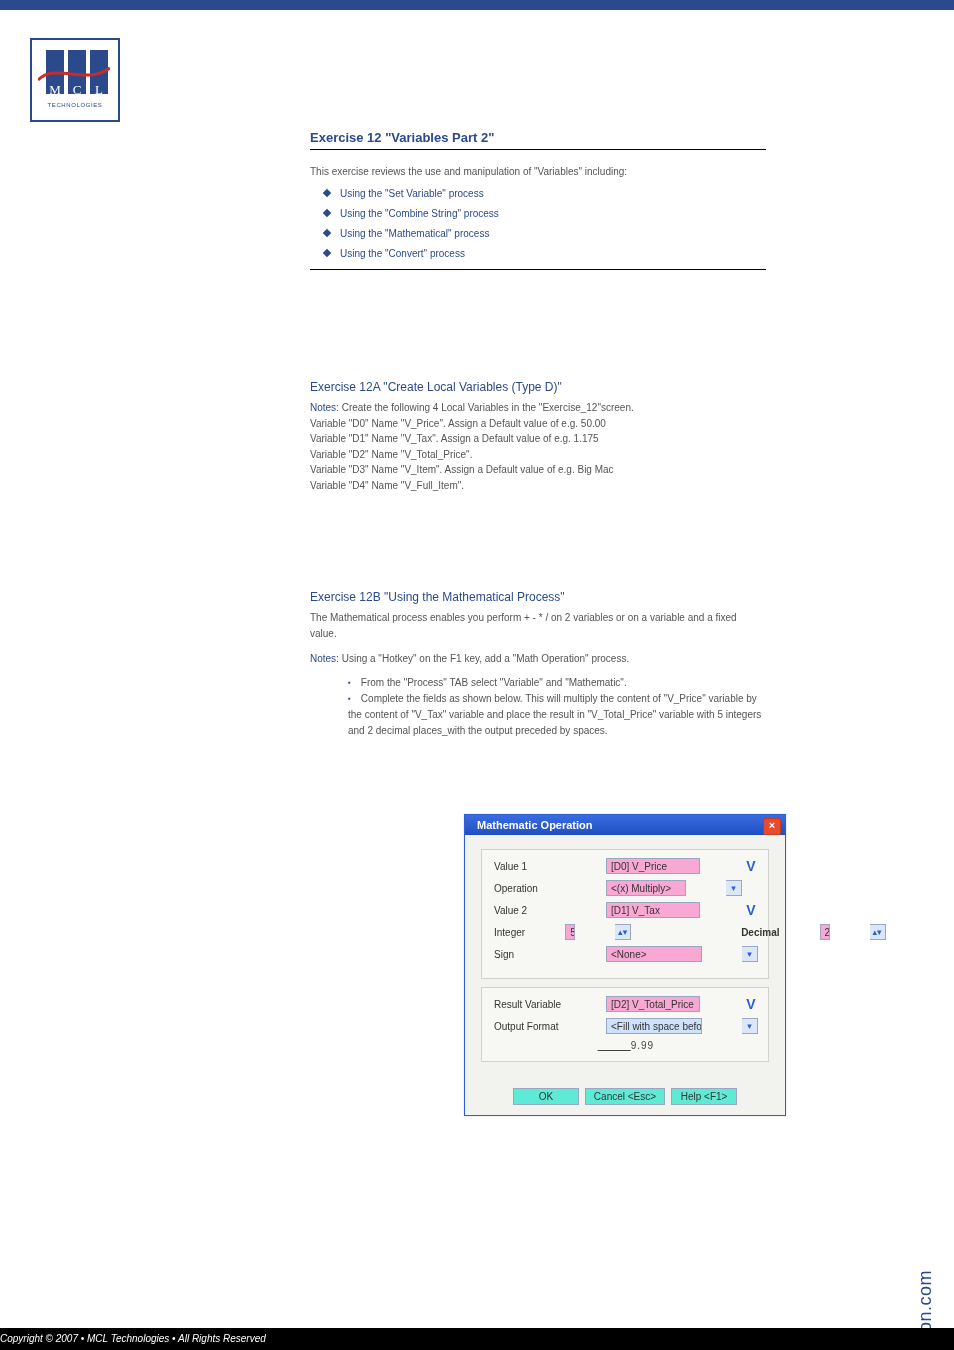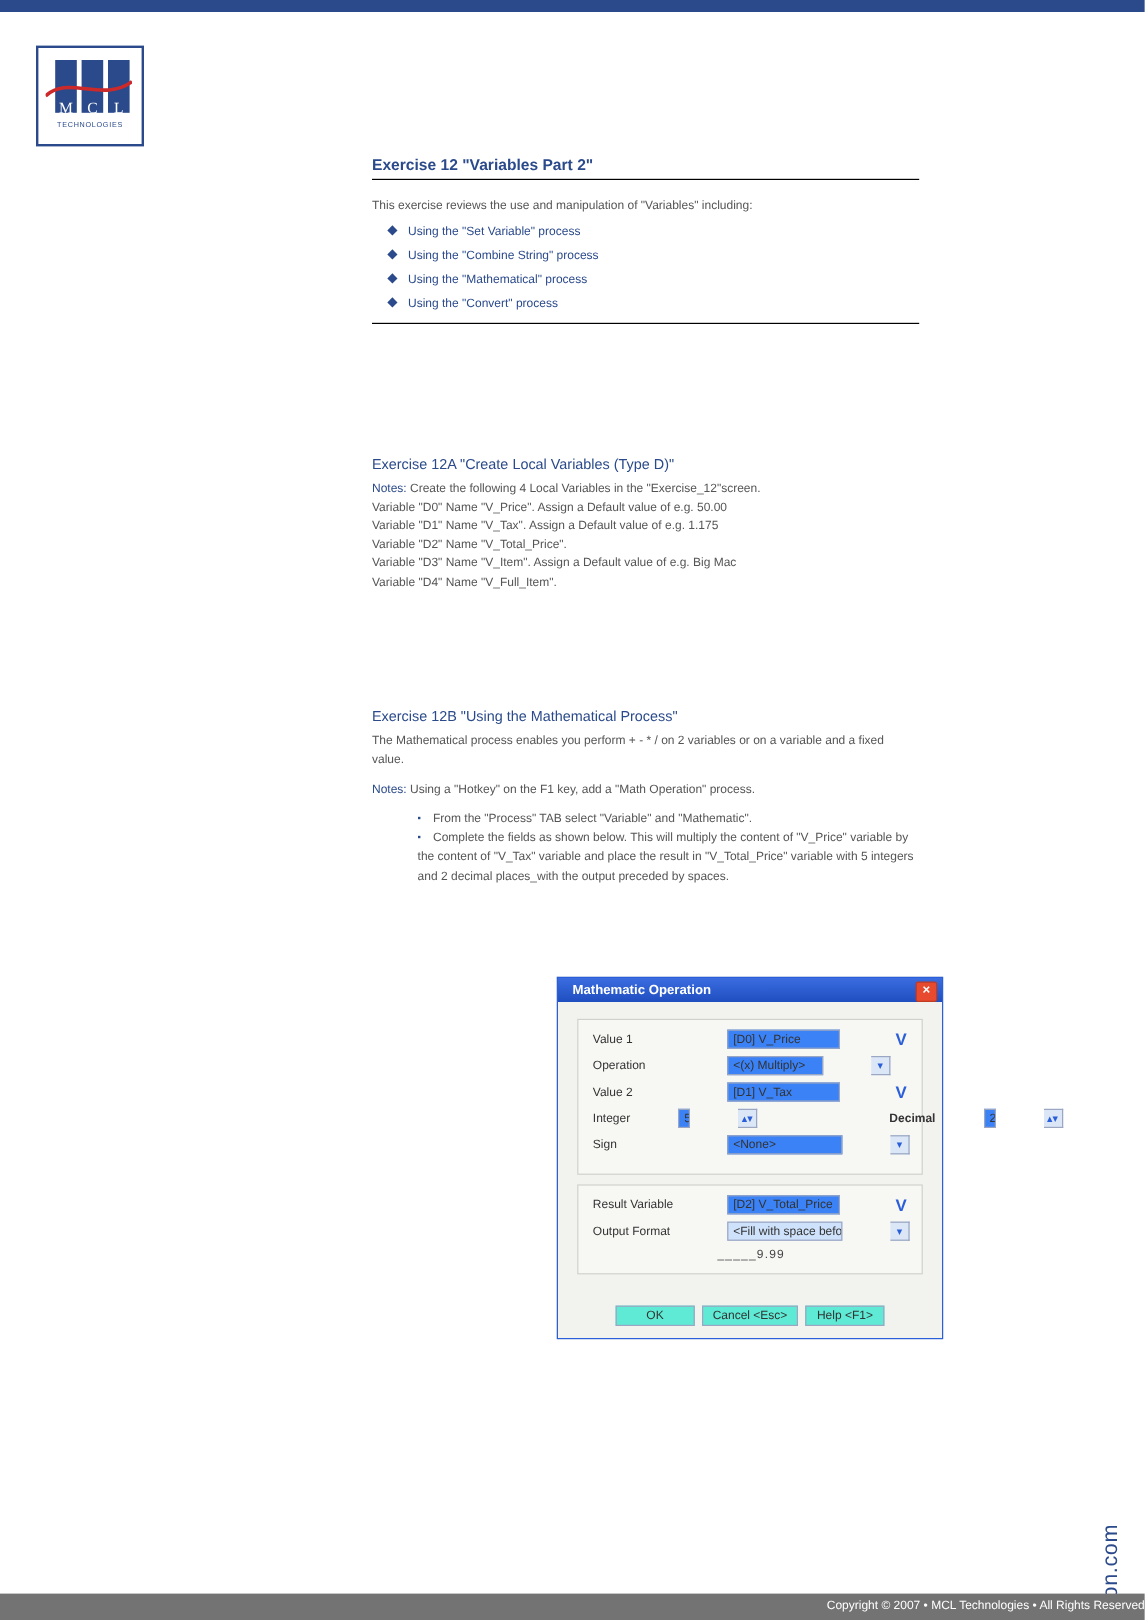--- a/index.html
+++ b/index.html
@@ -209,21 +209,21 @@
     color: #333;
     gap: 40px;
   }
   .fld-label {
     width: 72px;
     color: #333;
   }
   .fld-input {
     flex: 1;
     border: 1px solid #9aa6c2;
-    background: #3b82f6;
+    background: #f9a8d4;
     height: 16px;
     line-height: 16px;
     padding: 0 4px;
     font-size: 10px;
     box-sizing: border-box;
     color: #333;
     overflow: hidden;
     white-space: nowrap;
   }
   .fld-input.op {
@@ -254,20 +254,21 @@
     text-align: center;
   }
   .fmt-sample {
     text-align: center;
     color: #444;
     font-size: 10px;
     margin-top: 4px;
     letter-spacing: 1px;
   }
   .fmt-sample .under {
+    text-decoration: underline;
     text-align: center;
   }
   .dlg-buttons {
     display: flex;
     justify-content: center;
     gap: 6px;
     padding: 8px 0 10px 0;
     background: #f2f2ee;
   }
   .dlg-btn {
@@ -291,25 +292,26 @@
     letter-spacing: 0.5px;
     white-space: nowrap;
   }
 
   .bottom-bar {
     position: absolute;
     bottom: 0;
     left: 0;
     width: 100%;
     height: 22px;
-    background: #737373;
+    background: #000000;
     color: #fff;
     font-size: 10px;
-    text-align: right;
+    text-align: left;
     line-height: 22px;
+    font-style: italic;
   }
 </style>
 </head>
 <body>
 
 <div class="top-bar"></div>
 
 <div class="logo">
   <div class="logo-bars">
     <div></div>

